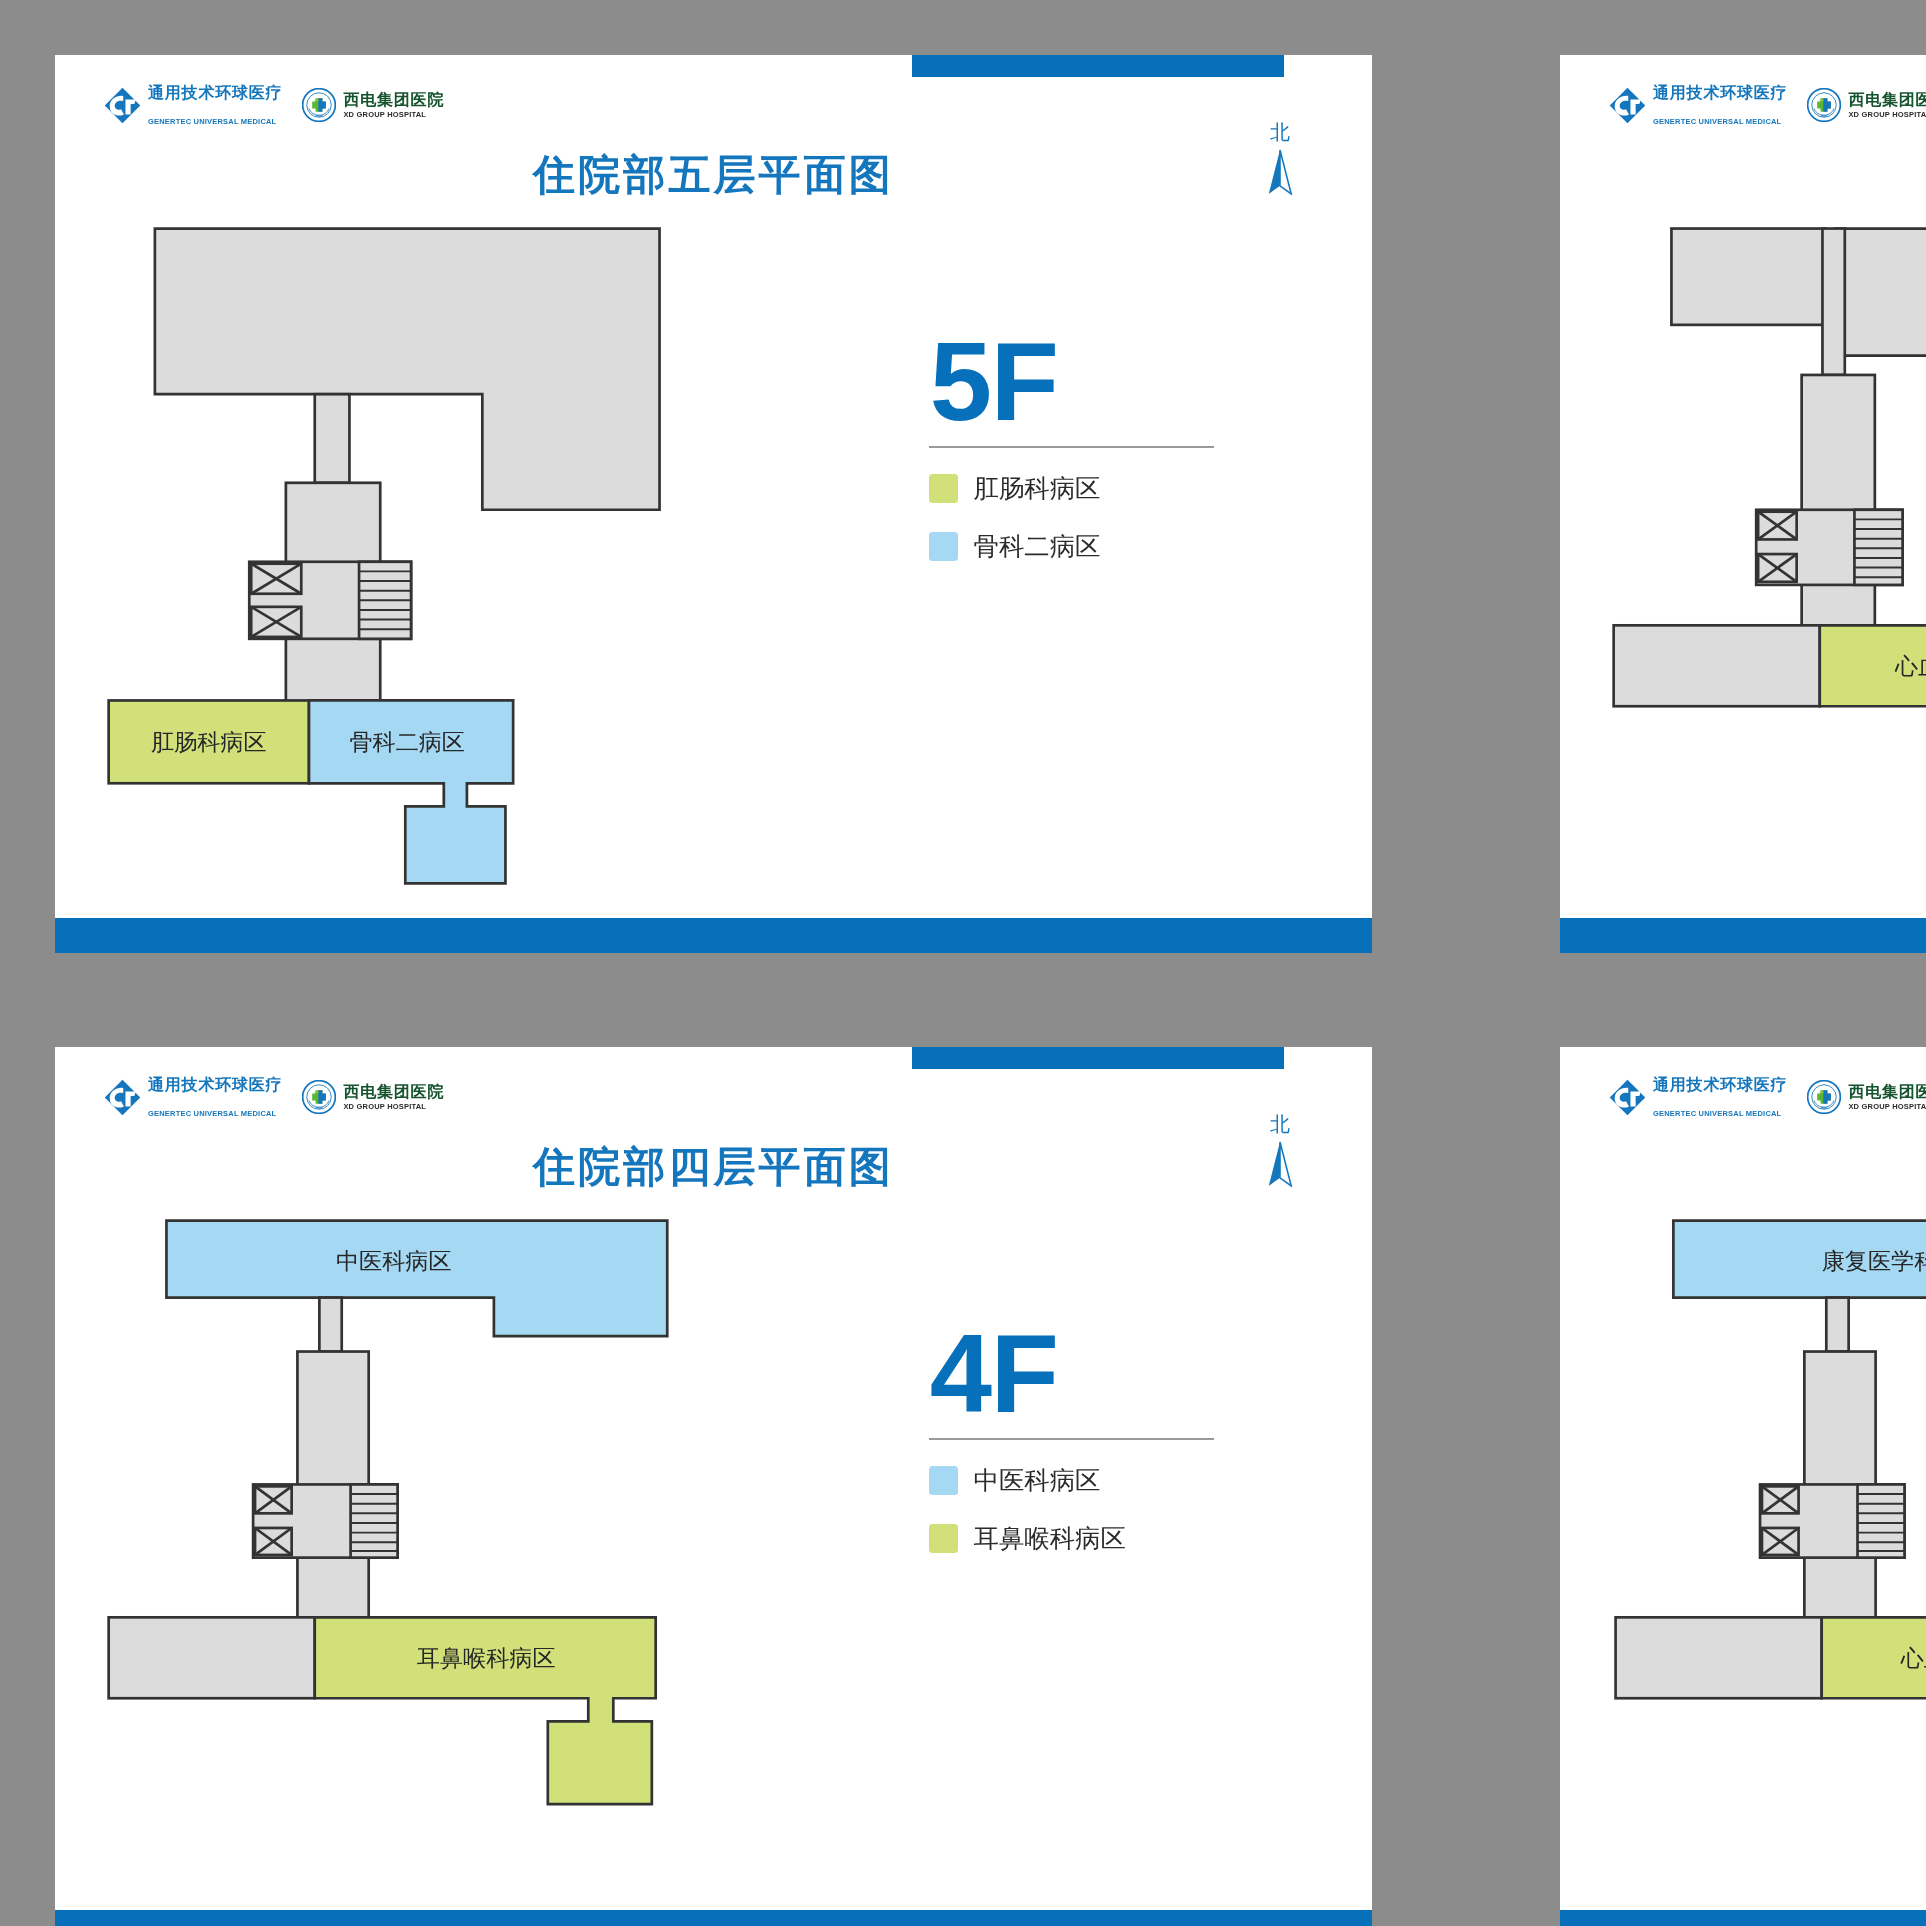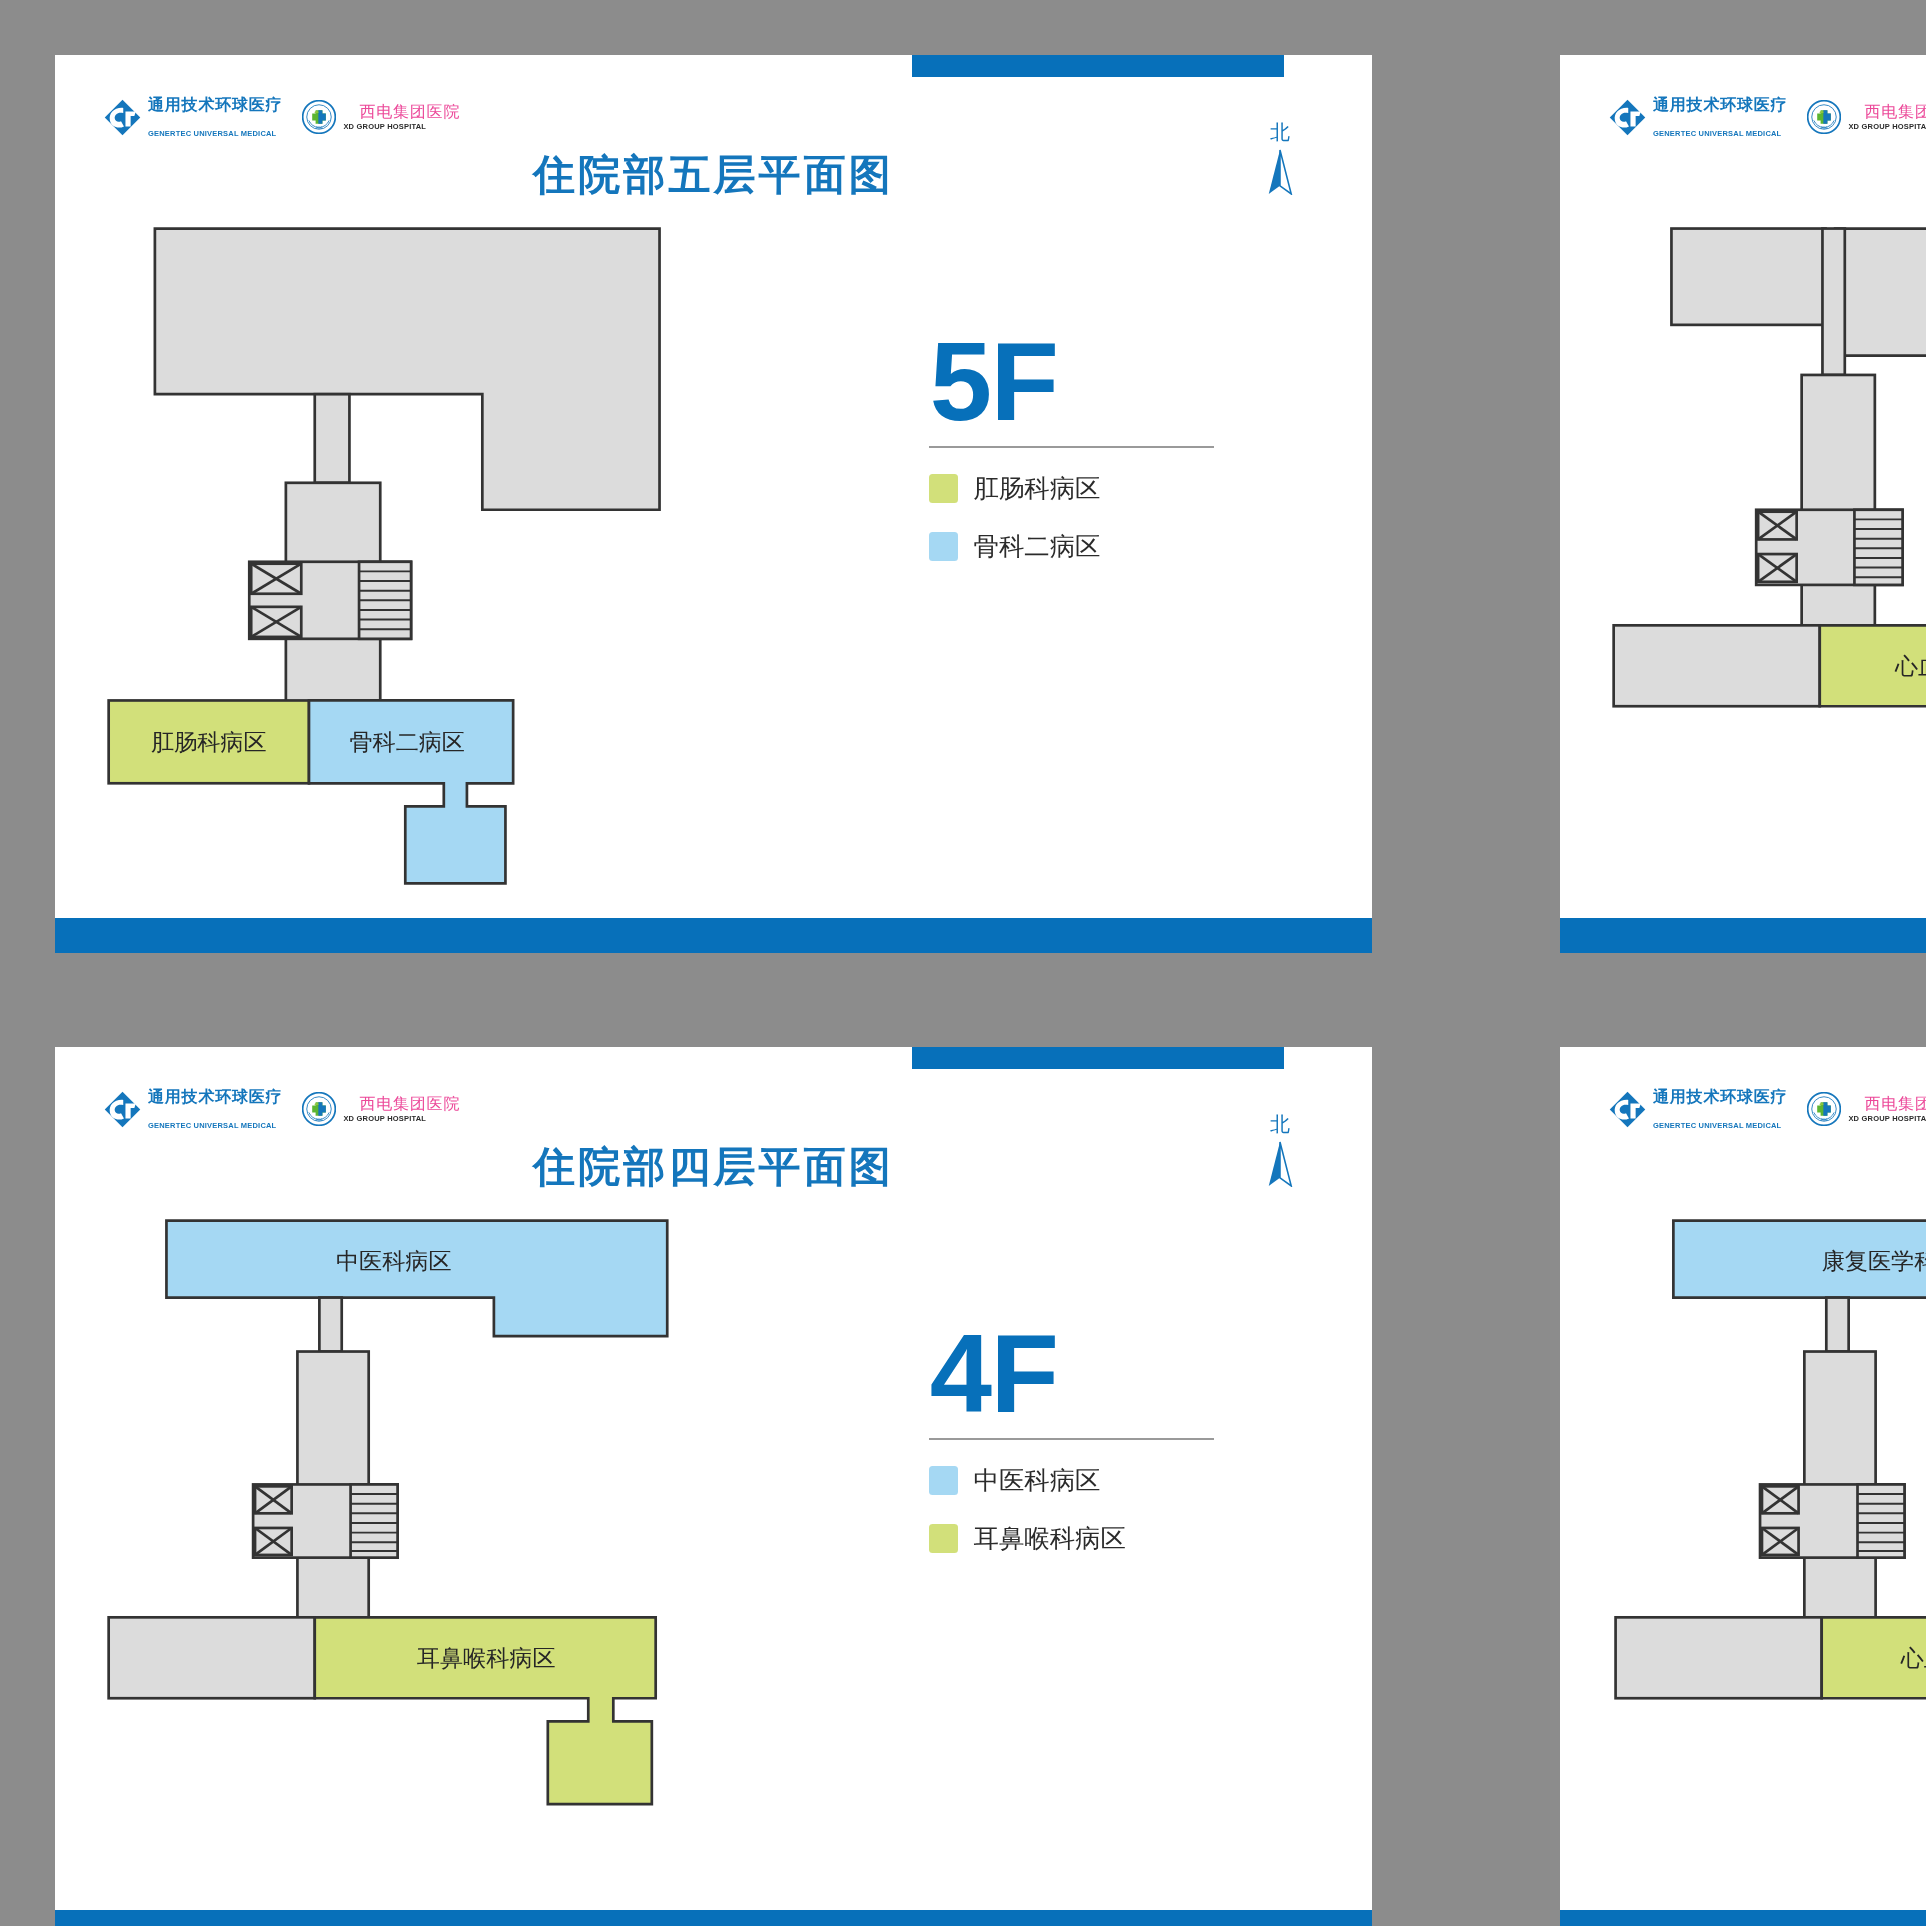--- a/index.html
+++ b/index.html
@@ -34,31 +34,31 @@
     background:#0770ba;
   }
   .bottom-accent{
     position:absolute; left:0; bottom:0;
     width:100%; height:35px;
     background:#0770ba;
   }
 
   
   .logo-row{
-    position:absolute; top:42px; left:49px;
+    position:absolute; top:30px; left:49px;
     display:flex; align-items:center; gap:20px;
   }
   .logo-block{display:flex;align-items:center;gap:7px;}
   .gt-mark{width:37px;height:37px;flex:none;}
   .gt-text{display:flex;flex-direction:column;line-height:1;}
   .gt-cn{font-size:16px;font-weight:bold;color:#1476bc;letter-spacing:0.8px;white-space:nowrap;}
   .gt-en{font-size:7.5px;font-weight:bold;color:#1476bc;letter-spacing:0.2px;white-space:nowrap;margin-top:17px;}
   .xd-mark{width:34px;height:34px;flex:none;}
   .xd-text{display:flex;flex-direction:column;line-height:1;}
-  .xd-cn{font-size:16px;font-weight:normal;color:#ec4899;letter-spacing:0.8px;white-space:nowrap;margin-left:16px;}
+  .xd-cn{font-size:16px;font-weight:bold;color:#14532d;letter-spacing:0.8px;white-space:nowrap;}
   .xd-en{font-size:7.5px;font-weight:bold;color:#2b2b2b;letter-spacing:0.2px;white-space:nowrap;margin-top:2.7px;}
 
   
   .title{
     position:absolute; top:92px; left:0; width:100%;
     text-align:center;
     font-size:42px; font-weight:bold;
     color:#1476bc; letter-spacing:3.1px;
   }
 

